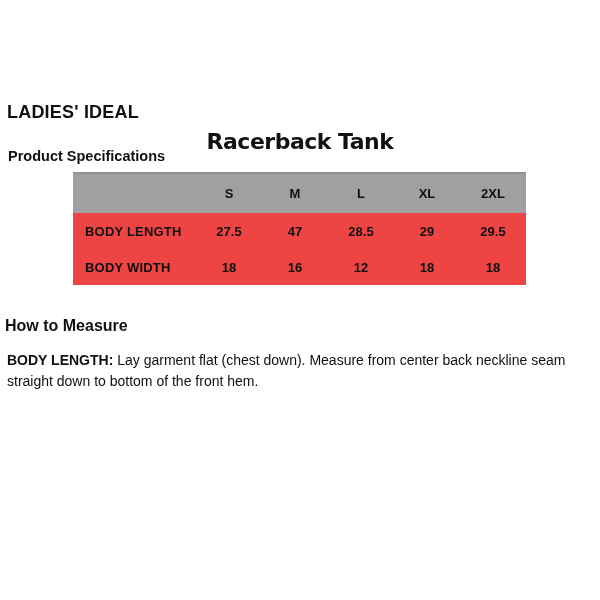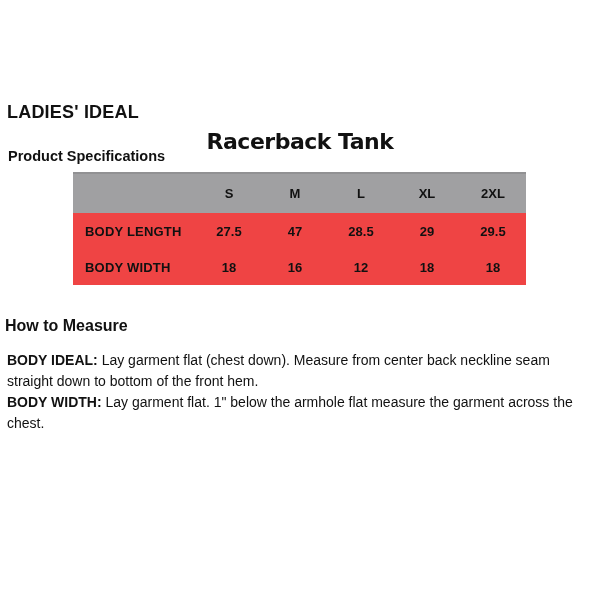--- a/index.html
+++ b/index.html
@@ -148,17 +148,16 @@
         <td>12</td>
         <td>18</td>
         <td>18</td>
       </tr>
     </tbody>
   </table>
 
   <div class="htm-heading">How to Measure</div>
 
   <div class="instructions">
-    <p><span class="lead">BODY IDEAL:</span> <span>Lay garment flat (chest down). Measure from center back neckline seam straight down to bottom of the front hem.</span></p>
-    <p><span class="lead">BODY WIDTH:</span> <span>Lay garment flat. 1" below the armhole flat measure the garment across the chest.</span></p>
+    <p><span class="lead">BODY LENGTH:</span> <span>Lay garment flat (chest down). Measure from center back neckline seam straight down to bottom of the front hem.</span></p>
   </div>
 
 </div>
 
 </body></html>

